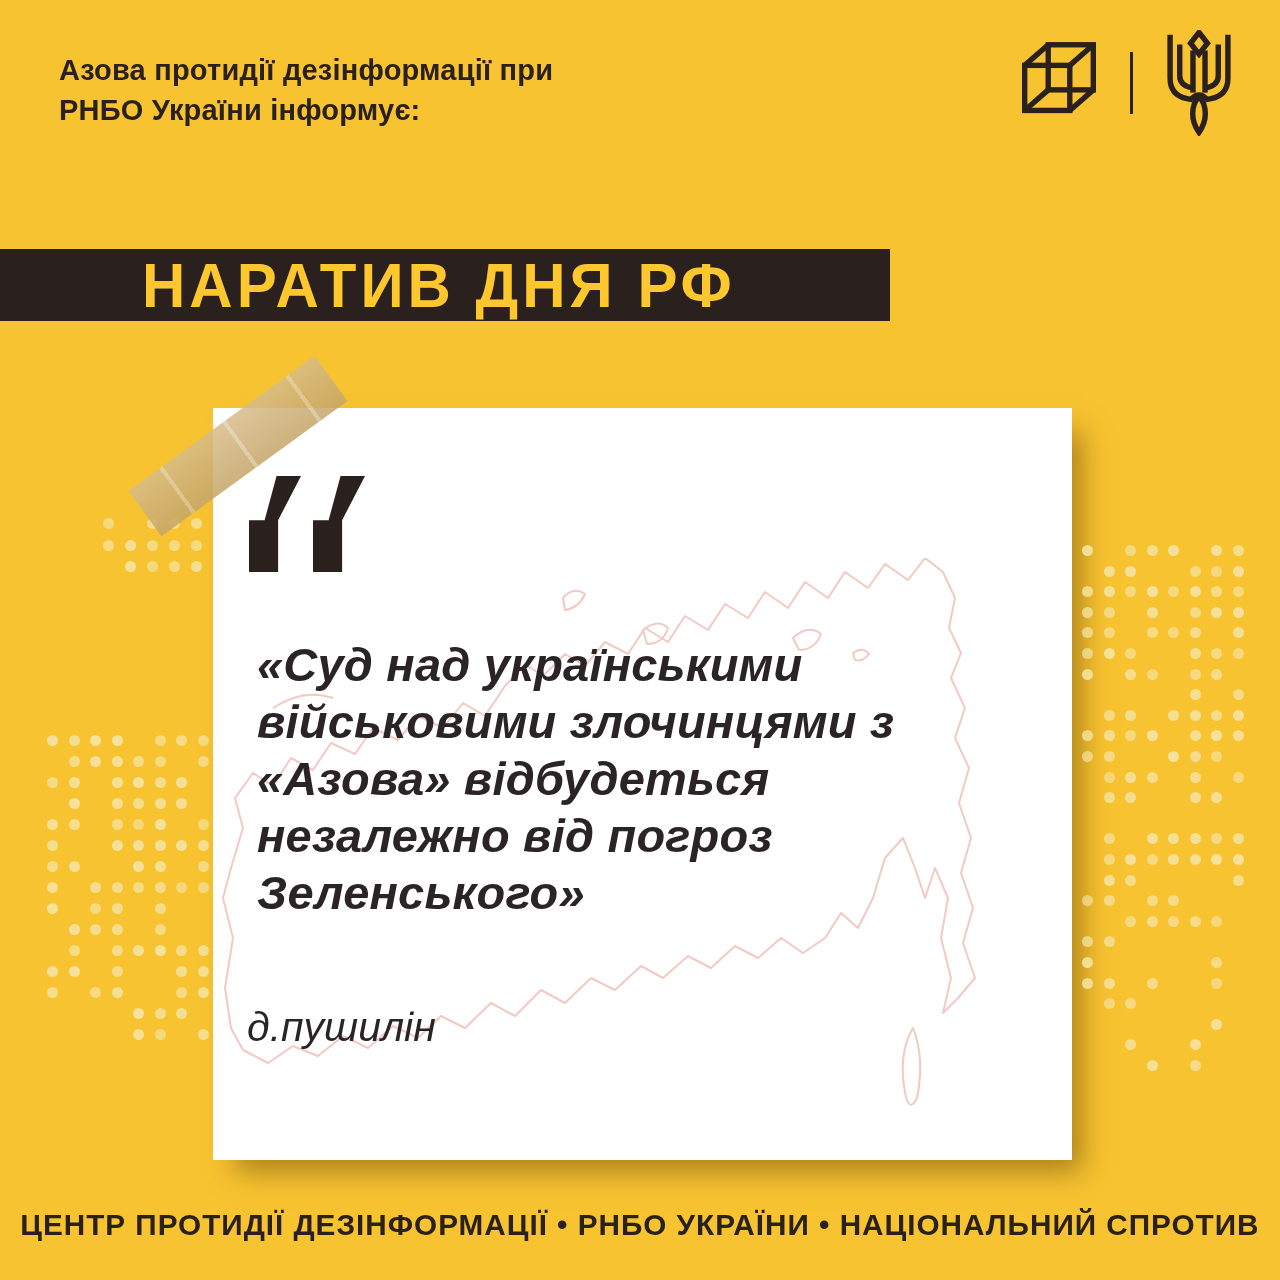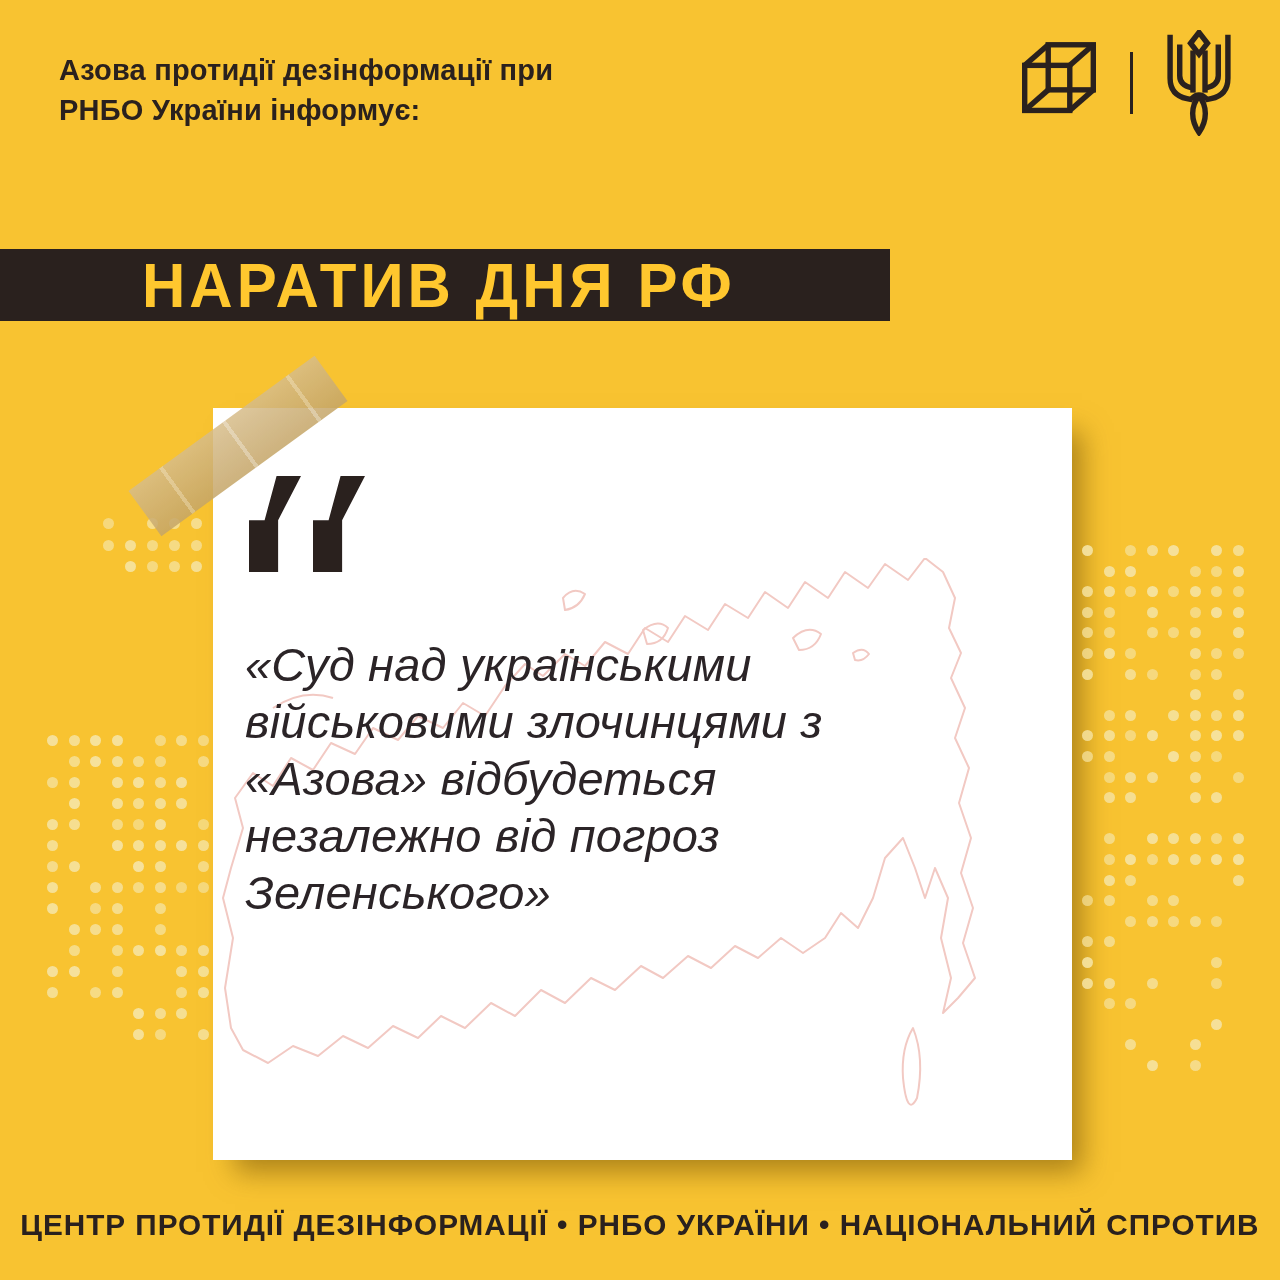--- a/index.html
+++ b/index.html
@@ -45,22 +45,22 @@
     transform:rotate(-36deg);
     opacity:.85;
     z-index:5;
   }
   .quote-mark{position:absolute;left:36px;top:68px;display:flex;gap:12px;}
   .quote-mark .mark{
     width:52px;height:96px;background:var(--dark,#2A211E);
     clip-path:polygon(53% 0%, 100% 0%, 56% 46%, 56% 100%, 0% 100%, 0% 46%, 30% 46%);
   }
   .quote-text{
-    position:absolute;left:32px;top:228px;width:710px;
-    font-size:47px;line-height:57px;font-weight:400;font-style:italic;
+    position:absolute;left:44px;top:228px;width:710px;
+    font-size:47px;line-height:57px;font-weight:700;font-style:italic;
     color:var(--text,#2B2427);white-space:pre-line;letter-spacing:.2px;
   }
   .quote-author{
     position:absolute;left:34px;top:596px;
     font-size:41px;font-style:italic;font-weight:400;
     color:var(--text,#2B2427);
   }
   .dot-cluster{position:absolute;left:0;top:0;width:1280px;height:1280px;pointer-events:none;}
   .dot{position:absolute;width:11px;height:11px;border-radius:50%;background:var(--dots,#F5E3A2);}
   .footer{
@@ -134,20 +134,21 @@
     </svg>
     <div class="quote-mark">
       <div class="mark"></div>
       <div class="mark"></div>
     </div>
     <div class="quote-text">«Суд над українськими
 військовими злочинцями з
 «Азова» відбудеться
 незалежно від погроз
 Зеленського»</div>
+    <div class="quote-author">д.пушилін</div>
   </div>
 
   <div class="tape"></div>
 
   <div class="dot-cluster" id="dots">
       <div class="dot" style="left: 103px; top: 518px; opacity: 0.67;"></div>
       <div class="dot" style="left: 147px; top: 518px; opacity: 0.81;"></div>
       <div class="dot" style="left: 169px; top: 518px; opacity: 0.79;"></div>
       <div class="dot" style="left: 191px; top: 518px; opacity: 0.82;"></div>
       <div class="dot" style="left: 103px; top: 539.5px; opacity: 0.73;"></div>

